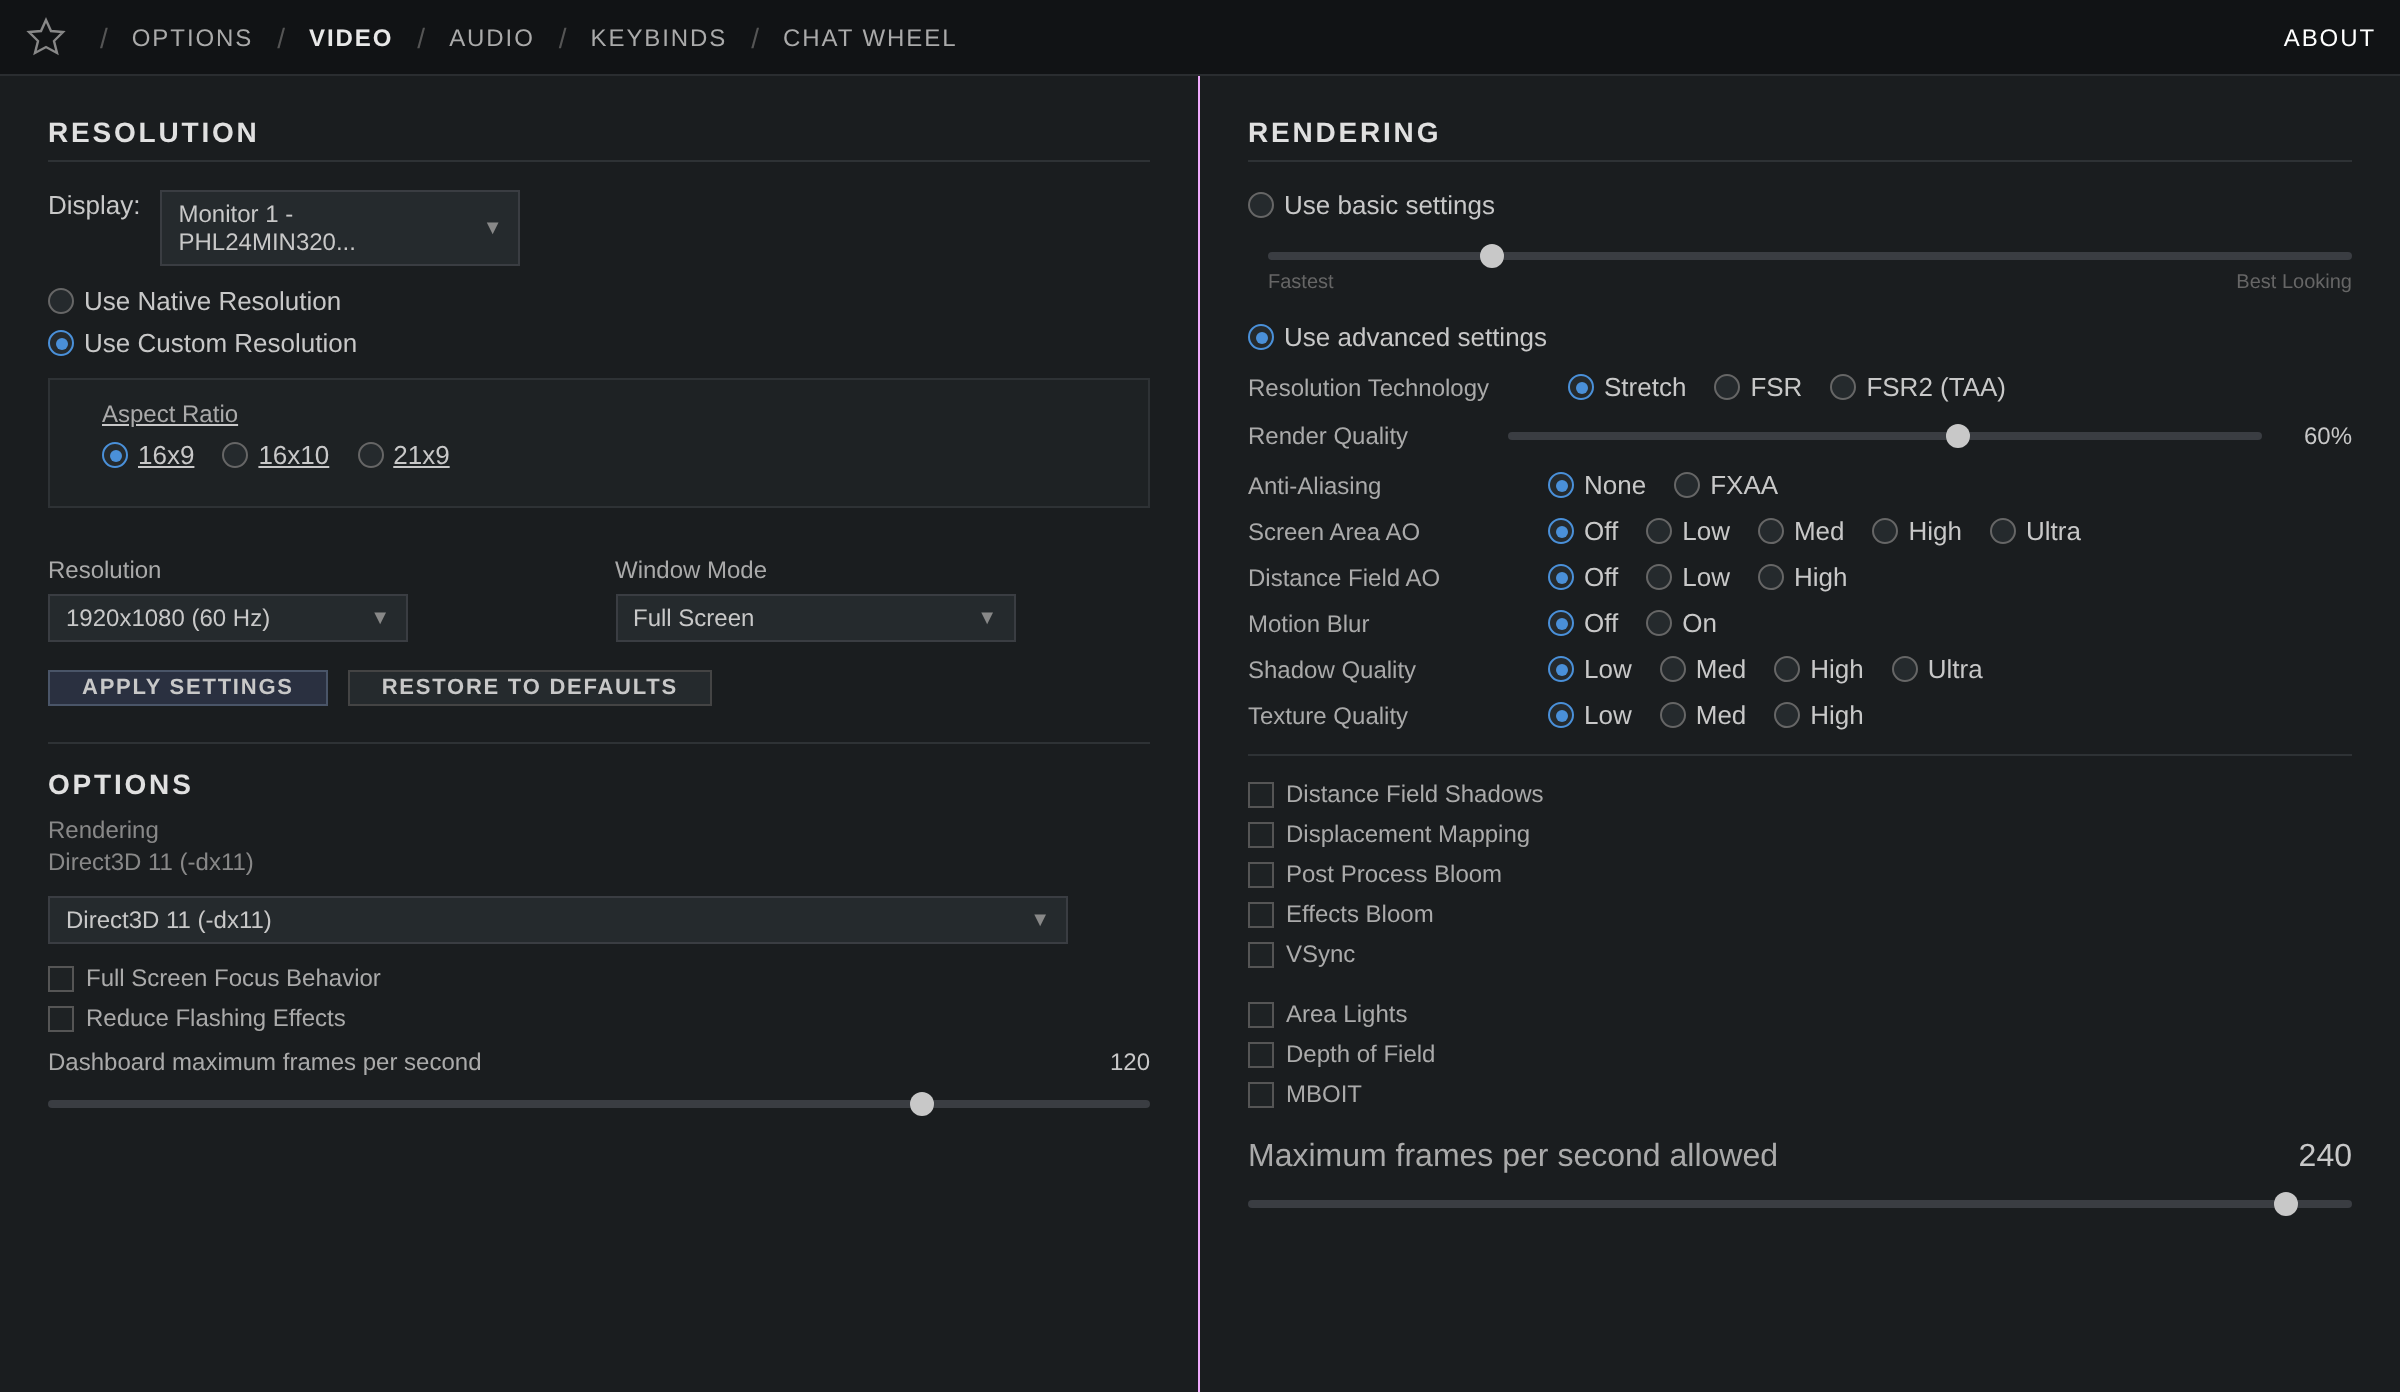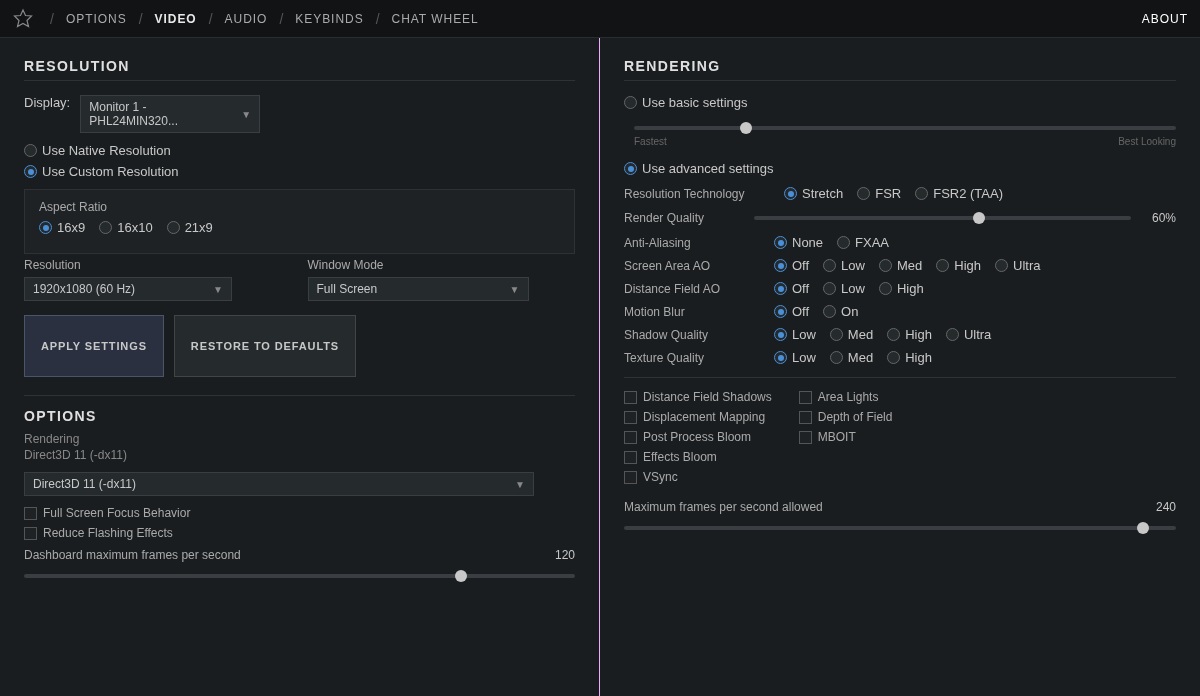--- a/index.html
+++ b/index.html
@@ -106,24 +106,24 @@
       cursor: pointer;
       display: flex;
       align-items: center;
       justify-content: space-between;
       position: relative;
     }
     .dropdown-display {
       width: 180px;
     }
     .dropdown-resolution {
-      width: 208px;
+      width: 180px;
     }
     .dropdown-window {
-      width: 221px;
+      width: 200px;
     }
     .dropdown-rendering {
       width: 510px;
     }
     .dropdown-arrow {
       margin-left: 8px;
       color: #888;
       font-size: 10px;
     }
 
@@ -167,22 +167,23 @@
       width: 6px;
       height: 6px;
       border-radius: 50%;
       background: #4a90d9;
     }
 
     
     .sub-section {
       background: #1e2224;
       border: 1px solid #2e3235;
-      padding: 10px 14px;
-      margin-bottom: 4px;
+      padding: 10px 26px;
+      margin-bottom: 24px;
+      text-decoration: underline;
     }
     .sub-label {
       font-size: 12px;
       color: #aaa;
       margin-bottom: 6px;
     }
 
     
     .res-window-row {
       display: flex;
@@ -198,21 +199,21 @@
 
     
     .btn {
       background: #252a2d;
       border: 1px solid #444;
       color: #c8c8c8;
       font-size: 11px;
       font-weight: bold;
       letter-spacing: 0.08em;
       text-transform: uppercase;
-      padding: 24px 16px;
+      padding: 2px 16px;
       cursor: pointer;
     }
     .btn-primary { background: #2a3040; border-color: #4a5568; }
 
     .btn-row {
       display: flex;
       gap: 10px;
       margin-bottom: 18px;
     }
 
@@ -327,21 +328,21 @@
       flex: 1;
     }
 
     
     .max-fps-row {
       margin-top: 8px;
     }
     .max-fps-label-row {
       display: flex;
       justify-content: space-between;
-      font-size: 12px;
+      font-size: 16px;
       color: #aaa;
       margin-bottom: 4px;
     }
 
     .divider {
       border: none;
       border-top: 1px solid #2e3235;
       margin: 12px 0;
     }
 
@@ -630,21 +631,21 @@
           </label>
         <label class="radio-item">
             <input type="radio" class="radio-input" name="tq" style="">
             <span>High</span>
           </label>
       </div>
     </div>
 
     <hr class="divider">
 
-    <div style="display:flex; gap:27px; margin-bottom:10px;">
+    <div style="display:flex; gap:10px; margin-bottom:10px;flex-direction:column;">
       <div>
         <label class="checkbox-item">
           <input type="checkbox" class="checkbox-input" style="">
           <span>Distance Field Shadows</span>
         </label>
         <label class="checkbox-item">
           <input type="checkbox" class="checkbox-input" style="">
           <span>Displacement Mapping</span>
         </label>
         <label class="checkbox-item">

